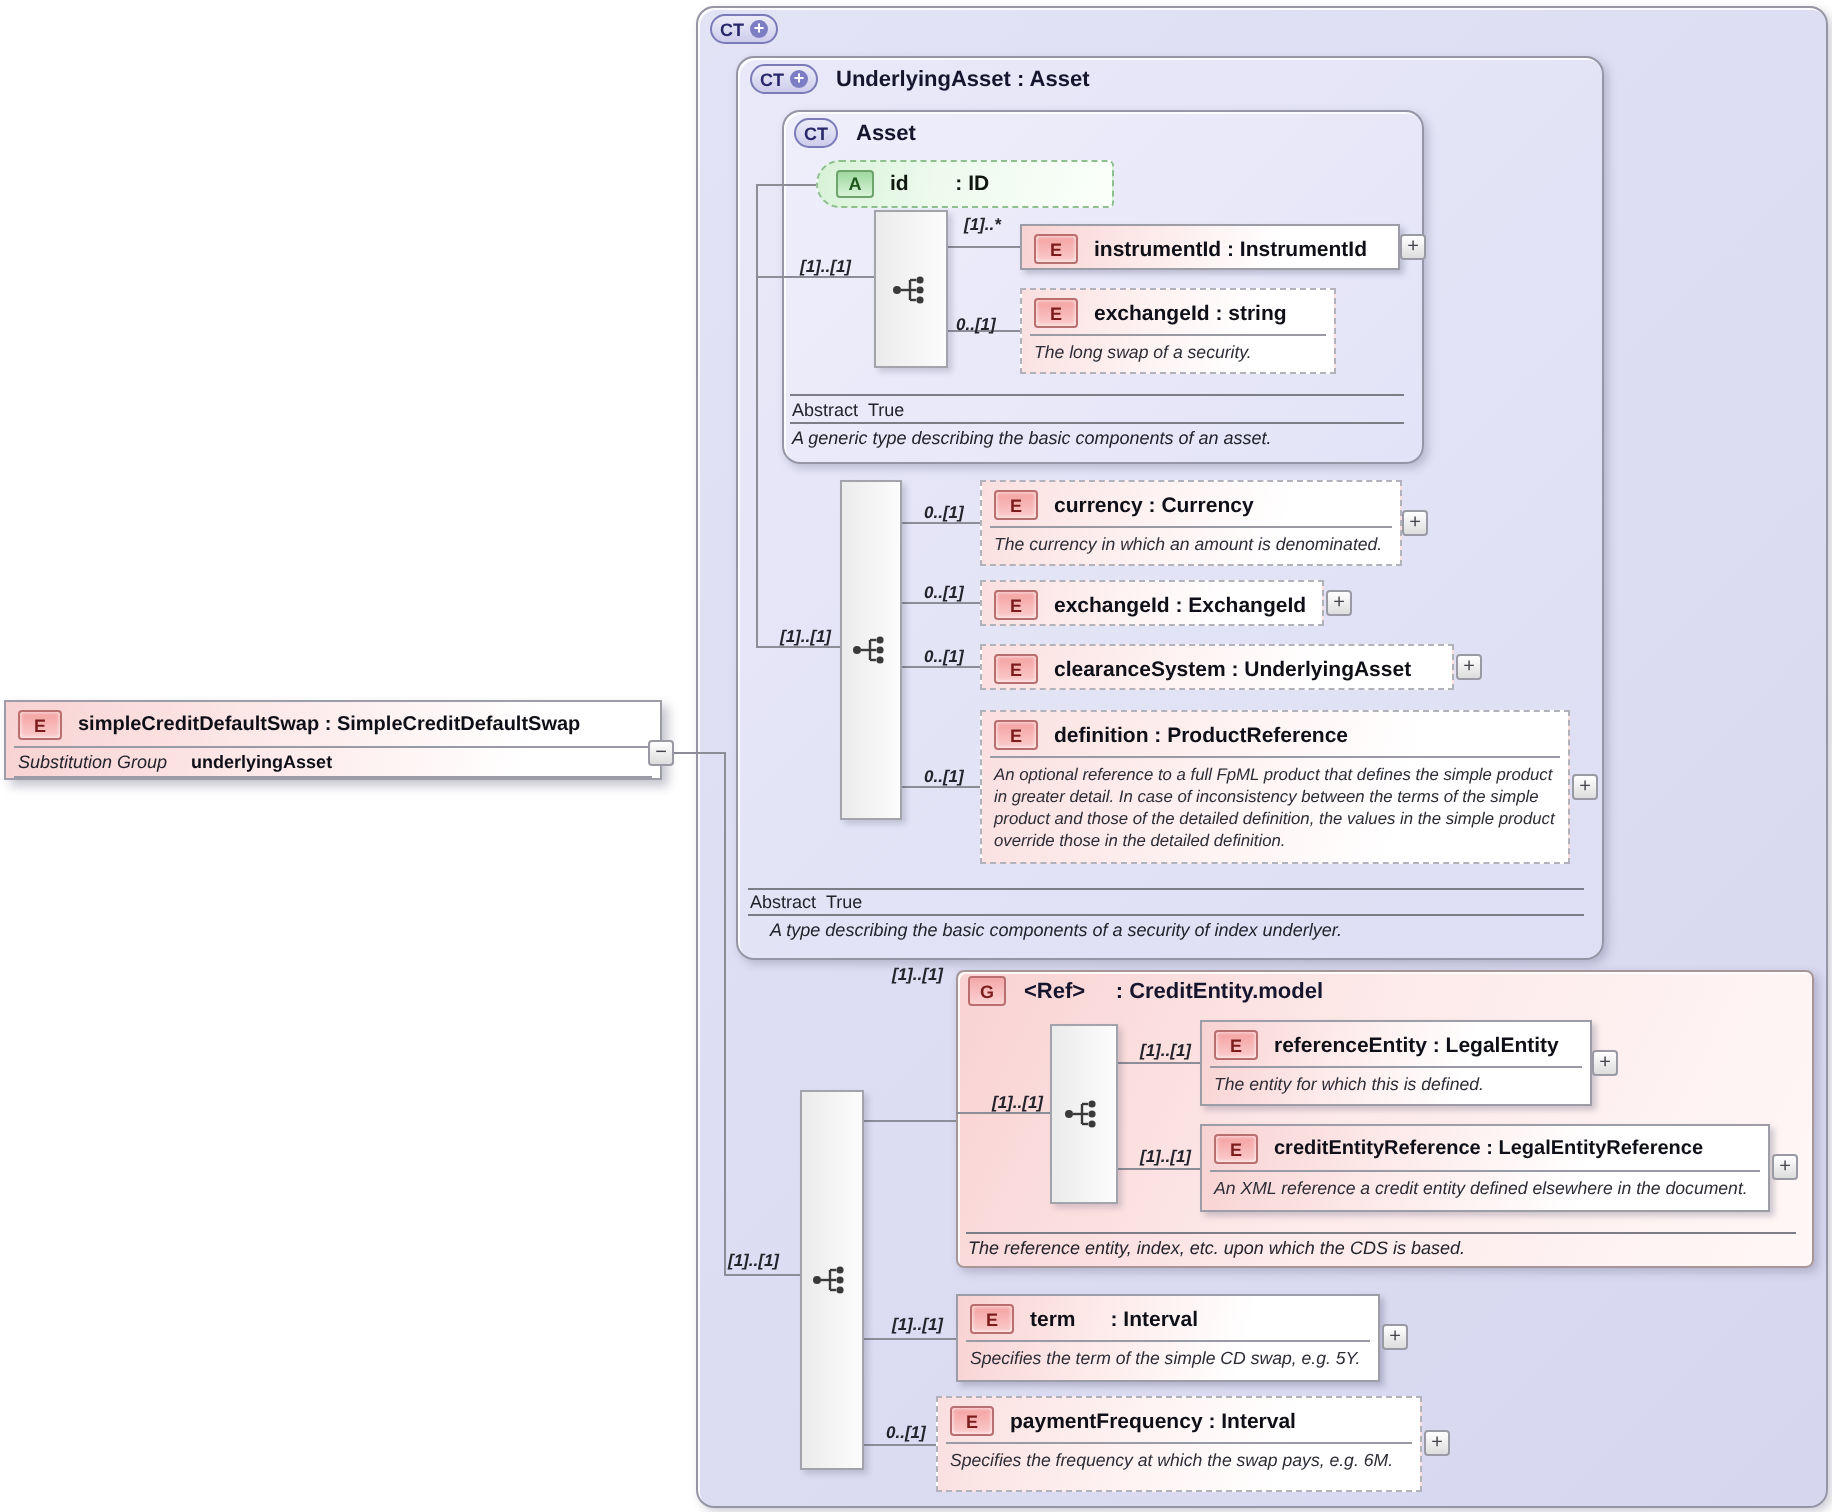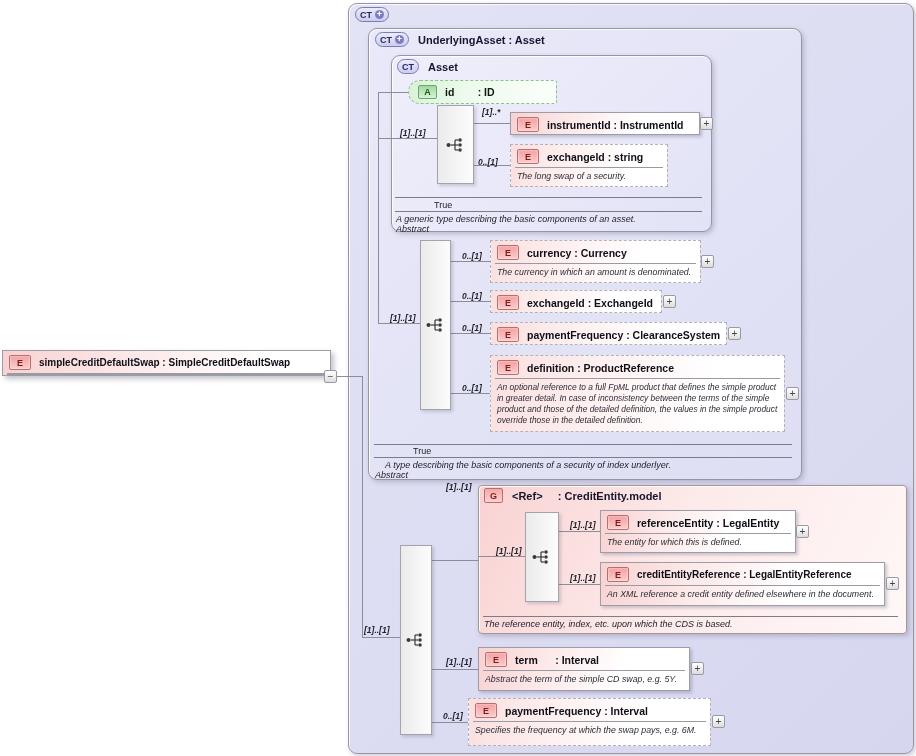--- a/index.html
+++ b/index.html
@@ -56,21 +56,21 @@
           box-shadow:2px 2px 3px rgba(60,60,90,.2);display:flex;align-items:center;justify-content:center;}
 
   
   .hline,.vline{position:absolute;background:#8d8d98;}
   .hline{height:1px;} .vline{width:1px;}
   .occ{position:absolute;font-size:8.5px;font-style:italic;font-weight:bold;color:#23232c;white-space:nowrap;}
   .plusbtn,.minusbtn{position:absolute;width:13px;height:13px;border:1px solid #9a9aa5;border-radius:2px;
           background:linear-gradient(#ffffff,#dddddd);font-size:10px;line-height:11px;text-align:center;
           color:#44444e;cursor:pointer;box-sizing:border-box;}
   .abs-line{position:absolute;height:1px;background:#7d7d88;}
-  .abs-label{position:absolute;font-style:italic;font-size:9px;color:#23232c;white-space:nowrap;margin-top:24px;}
+  .abs-label{position:absolute;font-size:9px;color:#23232c;white-space:nowrap;}
   .abs-value{position:absolute;font-weight:normal;font-size:9px;color:#23232c;white-space:nowrap;text-align:center;}
   .panel-note{position:absolute;font-style:italic;font-size:9px;color:#23232c;white-space:nowrap;}
 
   
   .rootbox{position:absolute;left:2px;top:350px;width:327px;border:1px solid #9d9da8;
            background:linear-gradient(105deg,#f8d2d2,#fde9e9 40%,#ffffff 80%);
            box-shadow:3px 3px 5px rgba(60,60,90,.3);}
   .root-title{display:flex;align-items:center;gap:8px;padding:4px 6px 3px;font-weight:bold;
               font-size:10px;color:#0f0f18;white-space:nowrap;}
   .root-divider{height:1px;background:#9a9aa5;margin:0 4px;}
@@ -142,20 +142,24 @@
   <div class="hline" style="left:478px;top:556px;width:47px;"></div>
   <div class="hline" style="left:557px;top:531px;width:43px;"></div>
   <div class="hline" style="left:557px;top:584px;width:43px;"></div>
 
   <div class="rootbox">
     <div class="root-title">
       <span class="e-badge">E</span>
       <span>simpleCreditDefaultSwap : SimpleCreditDefaultSwap</span>
     </div>
     <div class="root-divider"></div>
+    <div class="root-sub">
+      <span class="root-sub-label">Substitution Group</span>
+      <span class="root-sub-value">underlyingAsset</span>
+    </div>
     <div class="root-divider"></div>
   </div>
   <div class="minusbtn" style="left:324px;top:370px;">−</div>
 
   <div class="attr" style="left:408px;top:80px;width:132px;height:22px;">
     <span class="a-badge">A</span>
     <span>id        : ID</span>
   </div>
 
   <div class="seqbox" style="left:437px;top:105px;width:35px;height:77px;">
@@ -230,21 +234,21 @@
       <span class="e-badge">E</span>
       <span>exchangeId : ExchangeId</span>
     </div>
   </div>
   <div class="plusbtn" style="left:663px;top:295px;">+</div>
 
   <div class="occ" style="left:462px;top:323px;">0..[1]</div>
   <div class="elem dashed simple" style="left:490px;top:322px;width:237px;height:23px;box-sizing:border-box;">
     <div class="elem-title">
       <span class="e-badge">E</span>
-      <span>paymentFrequency : ClearanceSystem</span>
+      <span>clearanceSystem : UnderlyingAsset</span>
     </div>
   </div>
   <div class="plusbtn" style="left:728px;top:327px;">+</div>
 
   <div class="occ" style="left:462px;top:383px;">0..[1]</div>
   <div class="elem dashed" style="left:490px;top:355px;width:295px;height:77px;box-sizing:border-box;">
     <div class="elem-title">
       <span class="e-badge">E</span>
       <span>definition : ProductReference</span>
     </div>
@@ -315,21 +319,21 @@
   <div class="abs-line" style="left:483px;top:616px;width:415px;"></div>
   <div class="panel-note" style="left:484px;top:619px;">The reference entity, index, etc. upon which the CDS is based.</div>
 
   <div class="occ" style="left:446px;top:657px;">[1]..[1]</div>
   <div class="elem" style="left:478px;top:647px;width:212px;height:44px;box-sizing:border-box;">
     <div class="elem-title">
       <span class="e-badge">E</span>
       <span>term      : Interval</span>
     </div>
     <div class="elem-divider"></div>
-    <div class="elem-note">Abstract the term of the simple CD swap, e.g. 5Y.</div>
+    <div class="elem-note">Specifies the term of the simple CD swap, e.g. 5Y.</div>
   </div>
   <div class="plusbtn" style="left:691px;top:662px;">+</div>
 
   <div class="occ" style="left:443px;top:711px;">0..[1]</div>
   <div class="elem dashed" style="left:468px;top:698px;width:243px;height:48px;box-sizing:border-box;">
     <div class="elem-title">
       <span class="e-badge">E</span>
       <span>paymentFrequency : Interval</span>
     </div>
     <div class="elem-divider"></div>

